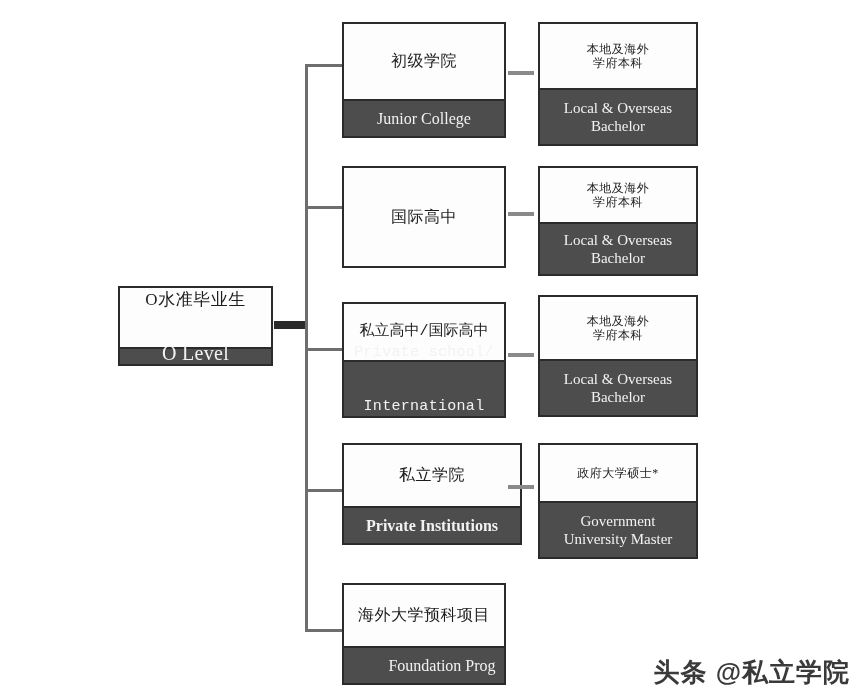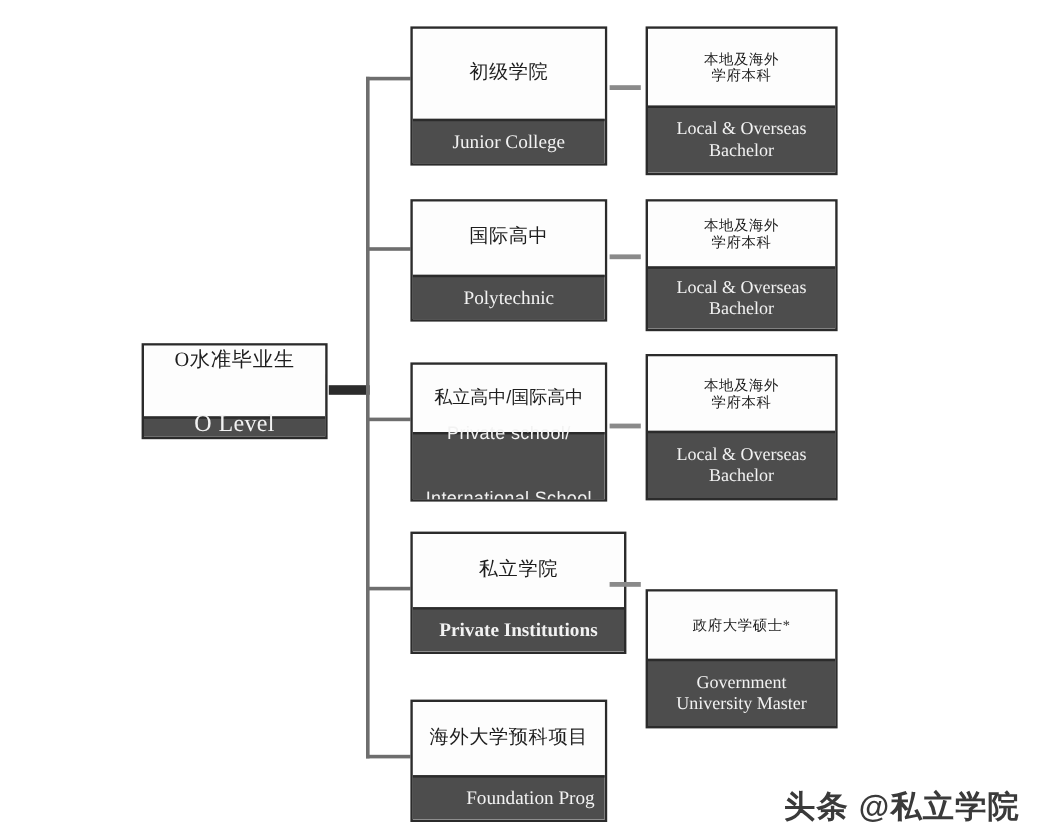--- a/index.html
+++ b/index.html
@@ -68,21 +68,21 @@
   .node.mid .cn { font-size: 16px; }
   .node.mid .en { font-size: 16px; }
 
   
   .node.right .cn { font-size: 12px; }
   .node.right .en { font-size: 15px; }
 
   
   .node.sans .cn,
   .node.sans .en {
-    font-family: Liberation Sans, sans-serif;
+    font-family: Liberation Mono, monospace;
   }
   .node.sans .cn { font-size: 15px; letter-spacing: 0; }
   .node.sans .en { font-size: 15px; letter-spacing: .3px; }
 
   
   .trunk {
     position: absolute;
     background: #6e6e6e;
   }
   .stub {
@@ -146,21 +146,20 @@
       </span>
     </div>
     <div class="en" style="height:56px; flex-direction:column;">
       <span style="display:block;">Local &amp; Overseas</span>
       <span style="display:block;">Bachelor</span>
     </div>
   </div>
 
   <div class="node mid" style="left:342px; top:166px; width:164px; height:102px;">
     <div class="cn">国际高中</div>
-    <div class="en" style="height:37px;">Polytechnic</div>
   </div>
 
   <div class="dash" style="left:508px; top:212px; width:26px; height:4px;"></div>
 
   <div class="node right" style="left:538px; top:166px; width:160px; height:110px;">
     <div class="cn">
       <span style="display:block;">
         <span style="display:block;">本地及海外</span>
         <span style="display:block;">学府本科</span>
       </span>
@@ -194,21 +193,21 @@
     </div>
   </div>
 
   <div class="node mid" style="left:342px; top:443px; width:180px; height:102px;">
     <div class="cn">私立学院</div>
     <div class="en" style="height:37px;font-weight:bold;">Private Institutions</div>
   </div>
 
   <div class="dash" style="left:508px; top:485px; width:26px; height:4px;"></div>
 
-  <div class="node right" style="left:538px; top:443px; width:160px; height:116px;margin-top:48px;">
+  <div class="node right" style="left:538px; top:443px; width:160px; height:116px;">
     <div class="cn">政府大学硕士*</div>
     <div class="en" style="height:56px; flex-direction:column;">
       <span style="display:block;font-family:Liberation Serif, serif;">Government</span>
       <span style="display:block;">University Master</span>
     </div>
   </div>
 
   <div class="node mid" style="left:342px; top:583px; width:164px; height:102px;">
     <div class="cn">海外大学预科项目</div>
     <div class="en" style="height:37px;padding-left:40px;">Foundation Prog</div>

